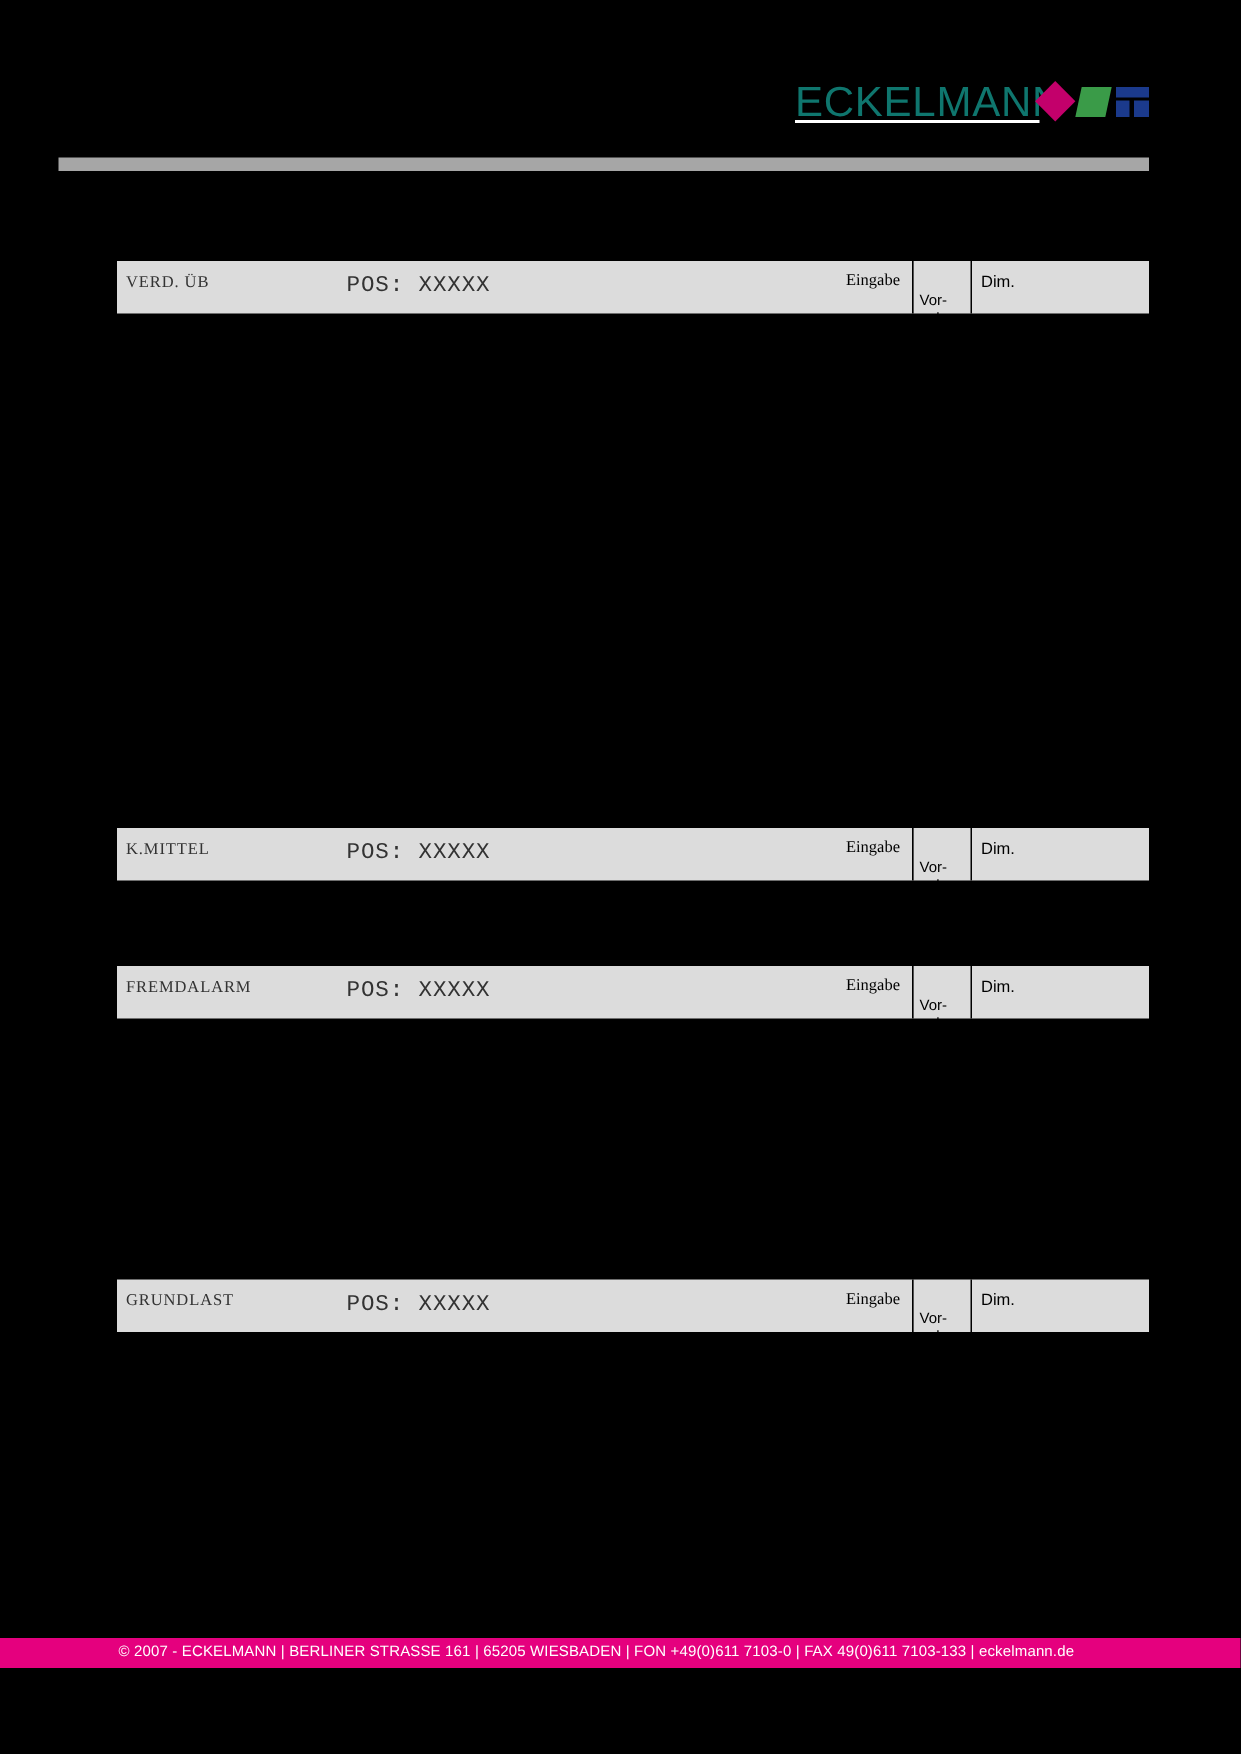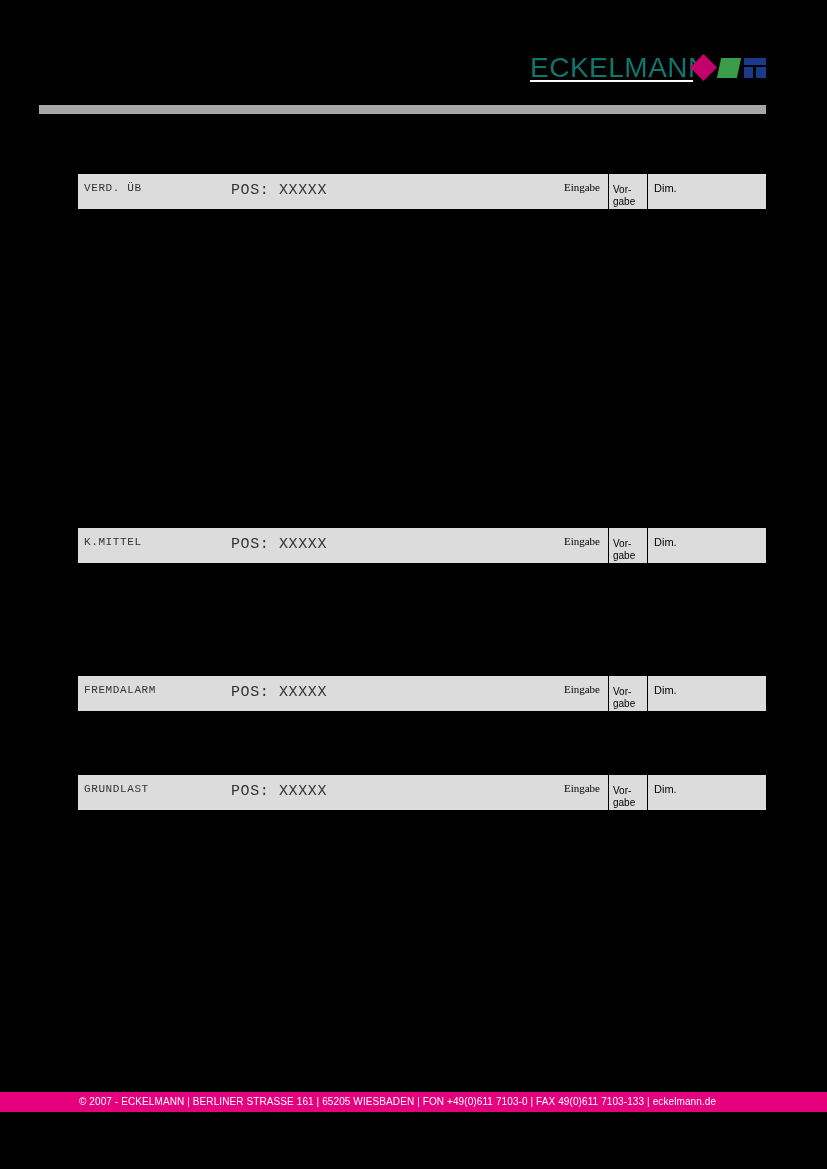--- a/index.html
+++ b/index.html
@@ -132,21 +132,21 @@
     background: #dcdcdc;
     color: #000000;
     flex: 0 0 530px;
     position: relative;
     border-right: 1px solid #000000;
   }
   .sh-title {
     position: absolute;
     left: 6px;
     top: 8px;
-    font-family: Liberation Mono, monospace;
+    font-family: Liberation Serif, serif;
     font-size: 11px;
     letter-spacing: 0.6px;
     color: #333333;
   }
   .sh-pos {
     position: absolute;
     left: 153px;
     top: 8px;
     font-family: "Liberation Mono", monospace;
     font-size: 15px;
@@ -159,21 +159,21 @@
     top: 7px;
     font-family: Liberation Serif, serif;
     font-size: 11px;
     color: #000000;
   }
   .sh-vorgabe-cell {
     background: #dcdcdc;
     color: #000000;
     flex: 0 0 39px;
     border-right: 1px solid #000000;
-    padding: 10px 3px 0 4px;
+    padding: 21px 3px 0 4px;
     box-sizing: border-box;
     font-size: 10px;
     line-height: 12px;
   }
   .sh-dim-cell {
     background: #dcdcdc;
     color: #000000;
     flex: 1 1 auto;
     padding: 8px 0 0 6px;
     box-sizing: border-box;
@@ -235,52 +235,52 @@
     <div class="sh-vorgabe-cell">
       <div>Vor-</div>
       <div>gabe</div>
     </div>
     <div class="sh-dim-cell">Dim.</div>
   </div>
   <div class="section-body" style="height:310px;"></div>
 </div>
 
 <div class="section" style="top:528px;">
+  <div class="section-header" style="height:35px;margin-top:24px;">
+    <div class="sh-title-cell">
+      <span class="sh-title">K.MITTEL</span>
+      <span class="sh-pos">POS: XXXXX</span>
+      <span class="sh-eingabe">Eingabe</span>
+    </div>
+    <div class="sh-vorgabe-cell">
+      <div>Vor-</div>
+      <div>gabe</div>
+    </div>
+    <div class="sh-dim-cell">Dim.</div>
+  </div>
+  <div class="section-body" style="height:58px;"></div>
+</div>
+
+<div class="section" style="top:644px;">
   <div class="section-header" style="height:35px;">
     <div class="sh-title-cell">
-      <span class="sh-title">K.MITTEL</span>
-      <span class="sh-pos">POS: XXXXX</span>
-      <span class="sh-eingabe">Eingabe</span>
-    </div>
-    <div class="sh-vorgabe-cell">
-      <div>Vor-</div>
-      <div>gabe</div>
-    </div>
-    <div class="sh-dim-cell">Dim.</div>
-  </div>
-  <div class="section-body" style="height:58px;"></div>
-</div>
-
-<div class="section" style="top:644px;margin-top:32px;">
-  <div class="section-header" style="height:35px;">
-    <div class="sh-title-cell">
       <span class="sh-title">FREMDALARM</span>
       <span class="sh-pos">POS: XXXXX</span>
       <span class="sh-eingabe">Eingabe</span>
     </div>
     <div class="sh-vorgabe-cell">
       <div>Vor-</div>
       <div>gabe</div>
     </div>
     <div class="sh-dim-cell">Dim.</div>
   </div>
   <div class="section-body" style="height:103px;"></div>
 </div>
 
-<div class="section" style="top:775px;">
+<div class="section" style="top:853px;">
   <div class="section-header" style="height:35px;">
     <div class="sh-title-cell">
       <span class="sh-title">GRUNDLAST</span>
       <span class="sh-pos">POS: XXXXX</span>
       <span class="sh-eingabe">Eingabe</span>
     </div>
     <div class="sh-vorgabe-cell">
       <div>Vor-</div>
       <div>gabe</div>
     </div>

